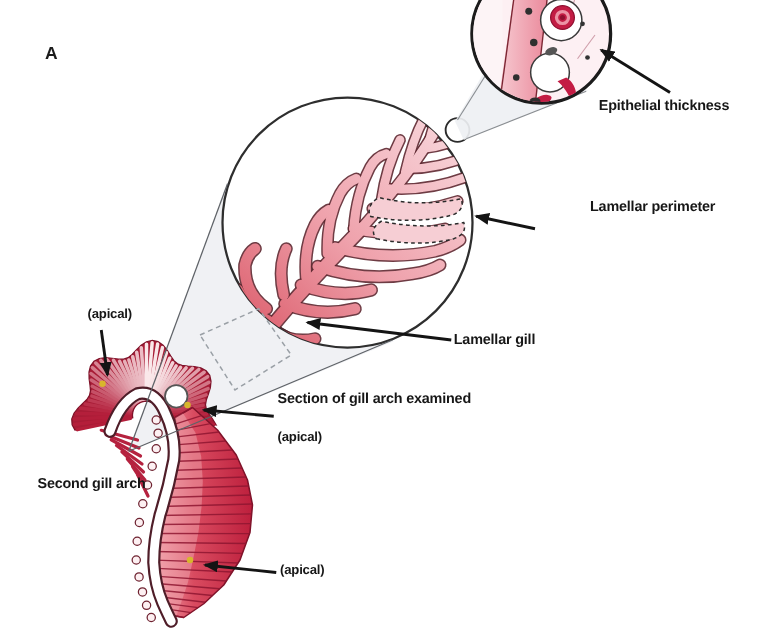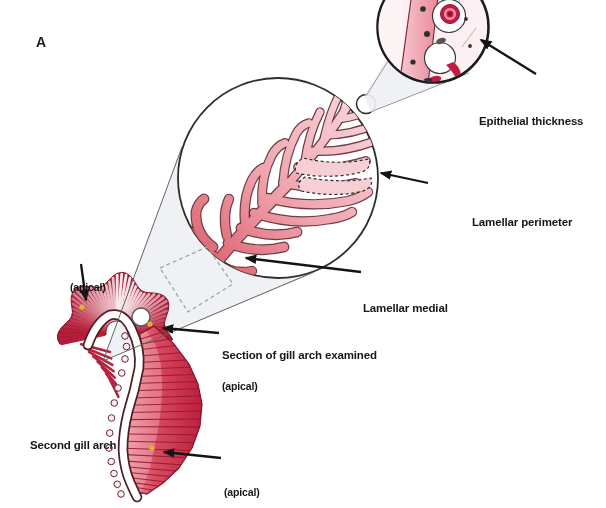--- a/index.html
+++ b/index.html
@@ -1,20 +1,20 @@
 <!DOCTYPE html>
 <html><head>
 <meta charset="utf-8">
 <style>
   html,body{margin:0;padding:0;background:#fff;}
   .stage{position:relative;width:606px;height:508px;background:#ffffff;overflow:hidden;
          font-family:"Liberation Sans",sans-serif;}
   .stage svg{position:absolute;left:0;top:0;}
   .lbl{position:absolute;font-weight:700;color:#171717;font-size:11.5px;
-       letter-spacing:-0.15px;white-space:nowrap;line-height:1.1;margin-top:36px;}
+       letter-spacing:-0.15px;white-space:nowrap;line-height:1.1;}
   .lbl.small{font-size:10.5px;text-align:center;}
   .panel-letter{position:absolute;font-weight:700;color:#1b1b1b;font-size:14px;}
 </style>
 </head>
 <body>
 
 <div class="stage">
 
   <svg id="fig" width="606" height="508" viewBox="0 0 606 508">
     <defs>
@@ -248,20 +248,20 @@
       <line x1="428" y1="183" x2="381" y2="173" marker-end="url(#ah)"></line>
       <line x1="361" y1="272" x2="246" y2="258" marker-end="url(#ah)"></line>
       <line x1="219" y1="333" x2="163" y2="328" marker-end="url(#ah)"></line>
       <line x1="81" y1="264" x2="86" y2="300" marker-end="url(#ah)"></line>
       <line x1="221" y1="458" x2="164" y2="452" marker-end="url(#ah)"></line>
     </g>
   </svg>
 
   <div class="panel-letter" style="left:36px;top:34px;">A</div>
   <div class="lbl" style="left:479px;top:79px;">Epithelial thickness</div>
-  <div class="lbl" style="left:429px;top:180px;padding-left:43px;">Lamellar perimeter</div>
-  <div class="lbl" style="left:363px;top:266px;">Lamellar medial</div>
+  <div class="lbl" style="left:429px;top:160px;padding-left:43px;">Lamellar perimeter</div>
+  <div class="lbl" style="left:363px;top:266px;">Lamellar gill</div>
   <div class="lbl" style="left:222px;top:313px;">Section of gill arch examined</div>
   <div class="lbl small" style="left:222px;top:345px;">(apical)</div>
   <div class="lbl small" style="left:70px;top:246px;">(apical)</div>
-  <div class="lbl" style="left:30px;top:403px;">Second gill arch</div>
+  <div class="lbl" style="left:30px;top:381px;">Second gill arch</div>
   <div class="lbl small" style="left:224px;top:451px;">(apical)</div>
 </div>
 
 </body></html>

